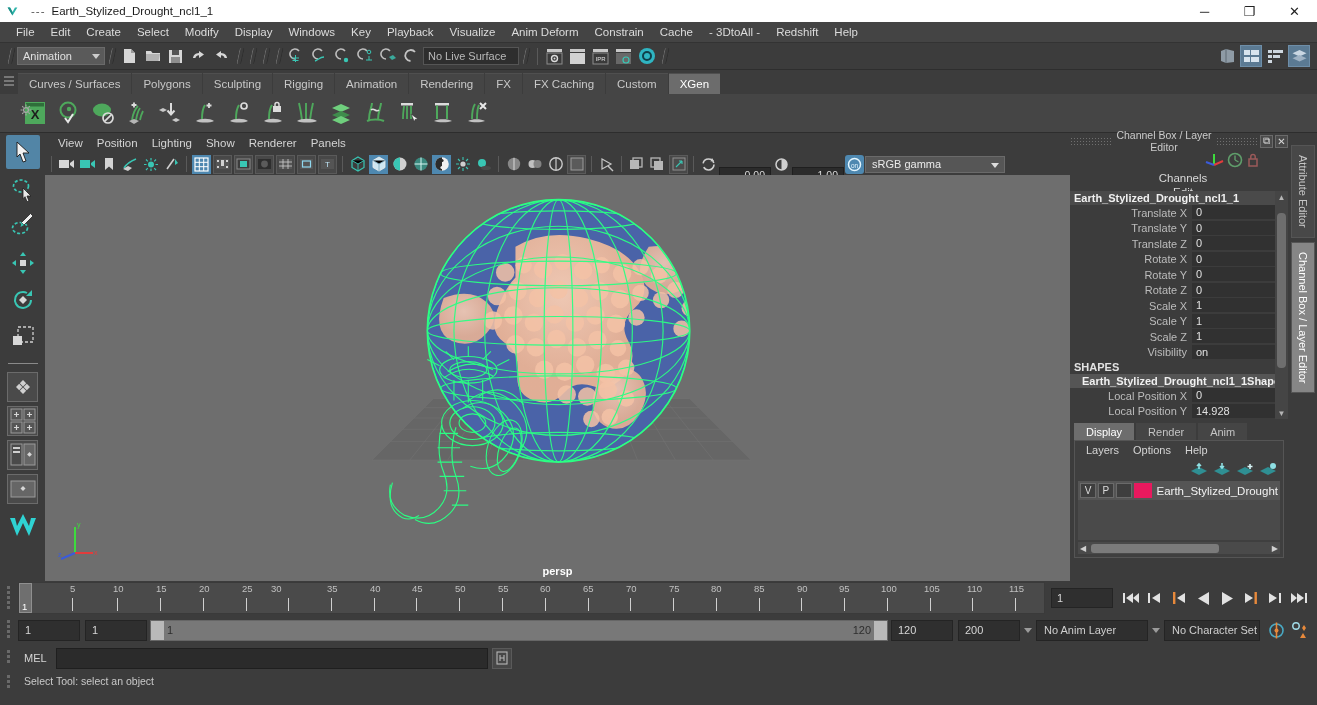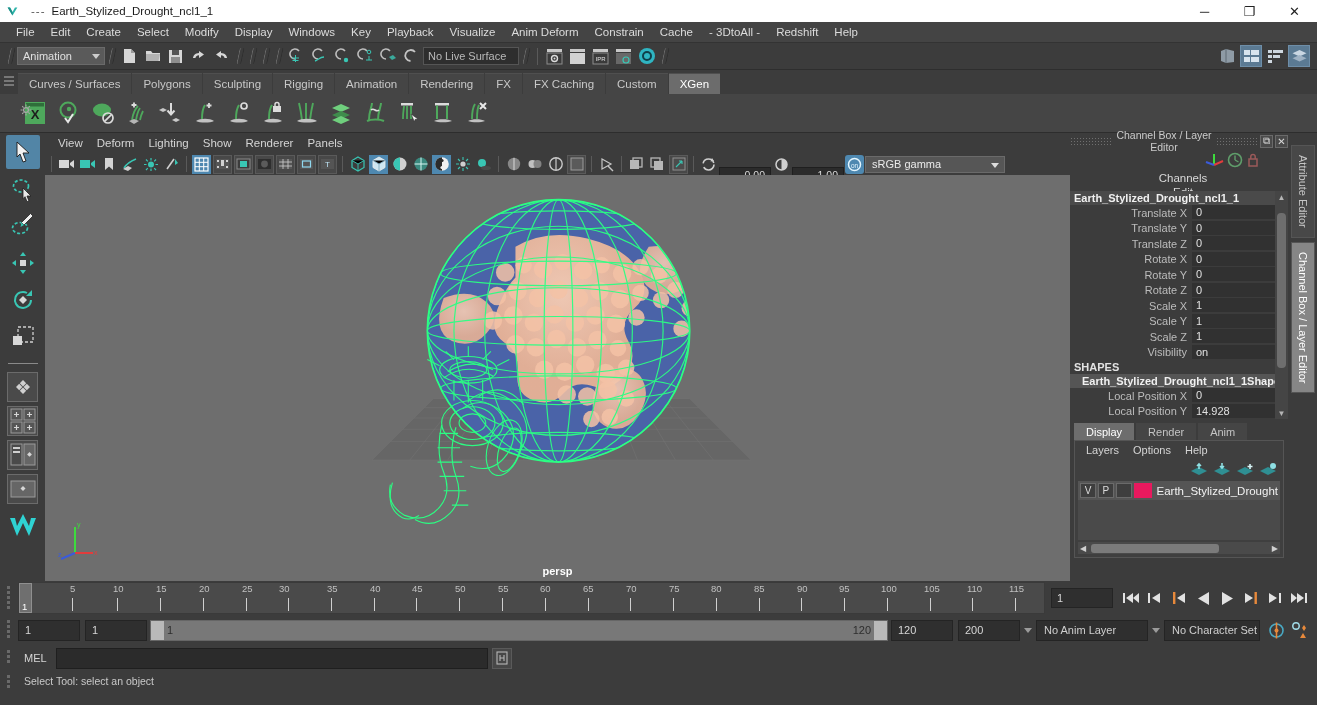--- a/index.html
+++ b/index.html
@@ -600,21 +600,21 @@
     <div class="tb" style="margin-top:2px;">
       <svg width="30" height="26" viewBox="0 0 30 26">
           <path d="M2 4l7 18 6-13 6 13 7-18-5 0-2 8-6-12-6 12-2-8z" fill="#2fd3d3"></path>
         </svg>
     </div>
   </div>
 
   <div id="viewpanel">
     <div id="vpmenus">
       <span class="vm">View</span>
-      <span class="vm">Deform</span>
+      <span class="vm">Position</span>
       <span class="vm">Lighting</span>
       <span class="vm">Show</span>
       <span class="vm">Renderer</span>
       <span class="vm">Panels</span>
     </div>
 
     <div id="vptools">
       <div class="vsep2"></div>
       <div class="vb">
         <svg width="17" height="12" viewBox="0 0 17 12">
@@ -1140,21 +1140,21 @@
     <div class="tick" style="left:51px">5</div>
       <div class="tickmark" style="left:53px"></div>
     <div class="tick" style="left:94px">10</div>
       <div class="tickmark" style="left:98px"></div>
     <div class="tick" style="left:137px">15</div>
       <div class="tickmark" style="left:141px"></div>
     <div class="tick" style="left:180px">20</div>
       <div class="tickmark" style="left:184px"></div>
     <div class="tick" style="left:223px">25</div>
       <div class="tickmark" style="left:227px"></div>
-    <div class="tick" style="left:260px">30</div>
+    <div class="tick" style="left:252px">30</div>
       <div class="tickmark" style="left:269px"></div>
     <div class="tick" style="left:308px">35</div>
       <div class="tickmark" style="left:312px"></div>
     <div class="tick" style="left:351px">40</div>
       <div class="tickmark" style="left:355px"></div>
     <div class="tick" style="left:393px">45</div>
       <div class="tickmark" style="left:397px"></div>
     <div class="tick" style="left:436px">50</div>
       <div class="tickmark" style="left:440px"></div>
     <div class="tick" style="left:479px">55</div>

